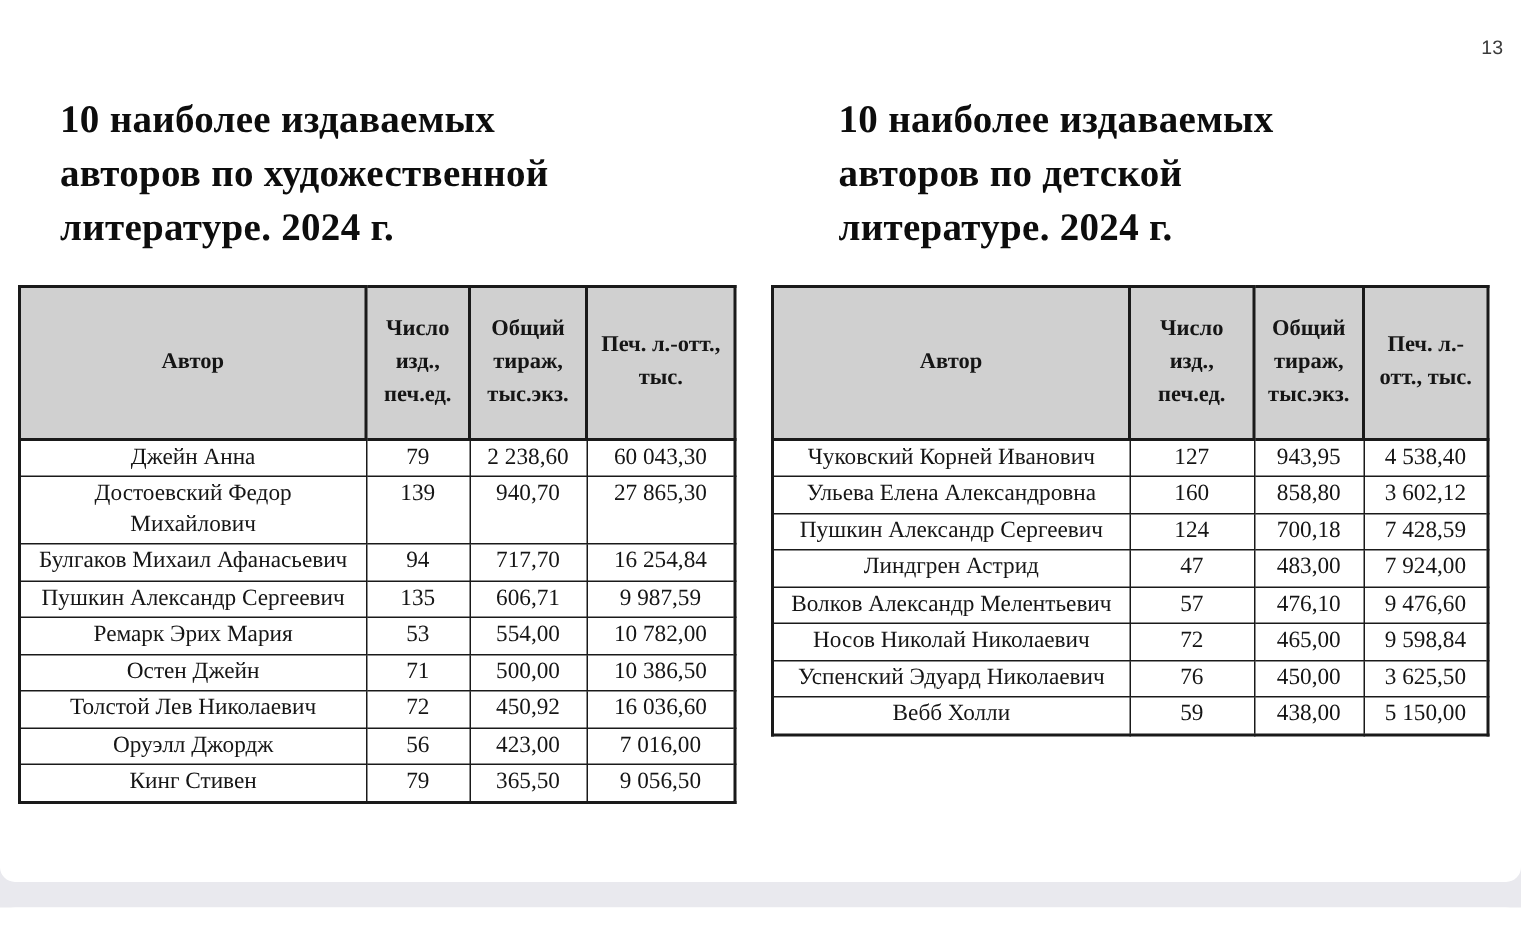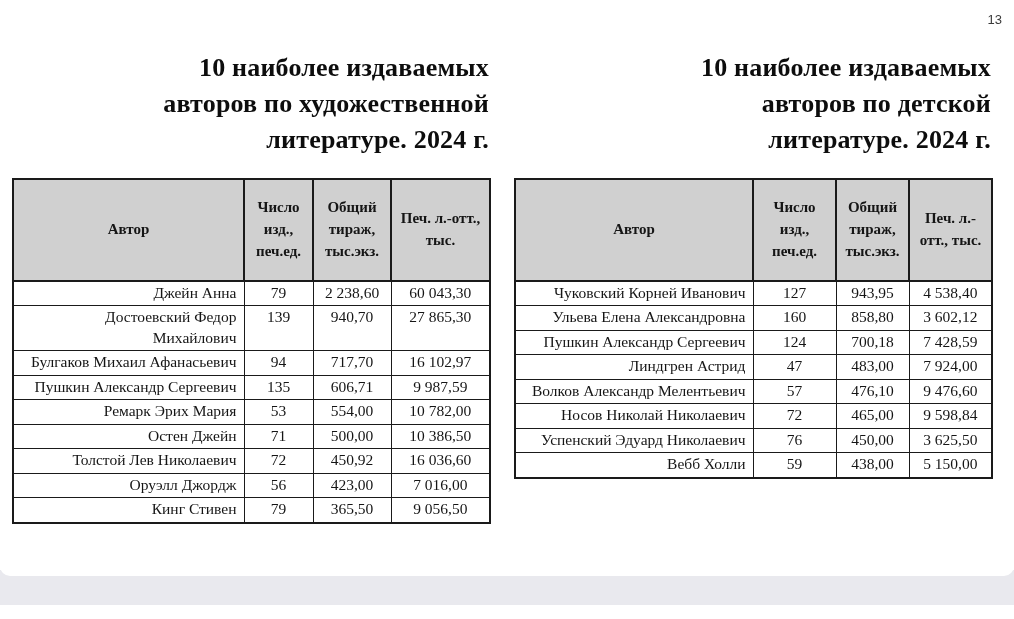--- a/index.html
+++ b/index.html
@@ -15,21 +15,21 @@
   
   .page-gap {
     position: absolute;
     left: 0; top: 570px;
     width: 1014px; height: 35px;
     background: #e9e9ee;
     z-index: 0;
   }
   .sheet {
     position: absolute;
-    left: 0; top: 4px;
+    left: 0; top: 16px;
     width: 1014px; height: 572px;
     background: #ffffff;
     border-radius: 0 0 10px 10px;
     z-index: 1;
   }
   .next-sheet {
     position: absolute;
     left: 0; top: 605px;
     width: 1014px; height: 14px;
     background: #ffffff;
@@ -51,21 +51,21 @@
   }
   .col { width: 477px; flex: 0 0 477px; }
   .slide-title {
     margin: 0 0 20px 28px;
     font-size: 26px;
     font-weight: 700;
     line-height: 36px;
     color: #0d0d0d;
     letter-spacing: 0.2px;
   }
-  .slide-title .tl { display: block; text-align: right; }
+  .slide-title .tl { display: block; }
   .col-right .slide-title { margin-left: 45px; }
 
   table.data {
     border-collapse: collapse;
     width: 477px;
     table-layout: fixed;
     font-size: 15.5px;
     color: #151515;
     border: 2px solid #1a1a1a;
   }
@@ -80,21 +80,21 @@
     line-height: 1.45;
     font-size: 15px;
   }
   table.data td {
     border: 1px solid #1a1a1a;
     padding: 1px 7px 2px 7px;
     vertical-align: top;
     line-height: 1.32;
     background: #ffffff;
   }
-  td.c-author { text-align: right; }
+  td.c-author { text-align: center; }
   td.c-num { text-align: center; white-space: nowrap; }
 </style>
 </head>
 <body>
 
 <div class="viewport">
   <div class="page-gap"></div>
   <div class="next-sheet"></div>
 
   <div class="sheet">
@@ -133,21 +133,21 @@
               <tr>
                 <td class="c-author">Достоевский Федор Михайлович</td>
                 <td class="c-num">139</td>
                 <td class="c-num">940,70</td>
                 <td class="c-num">27 865,30</td>
               </tr>
               <tr>
                 <td class="c-author">Булгаков Михаил Афанасьевич</td>
                 <td class="c-num">94</td>
                 <td class="c-num">717,70</td>
-                <td class="c-num">16 102,97</td>
+                <td class="c-num">16 254,84</td>
               </tr>
               <tr>
                 <td class="c-author">Пушкин Александр Сергеевич</td>
                 <td class="c-num">135</td>
                 <td class="c-num">606,71</td>
                 <td class="c-num">9 987,59</td>
               </tr>
               <tr>
                 <td class="c-author">Ремарк Эрих Мария</td>
                 <td class="c-num">53</td>

